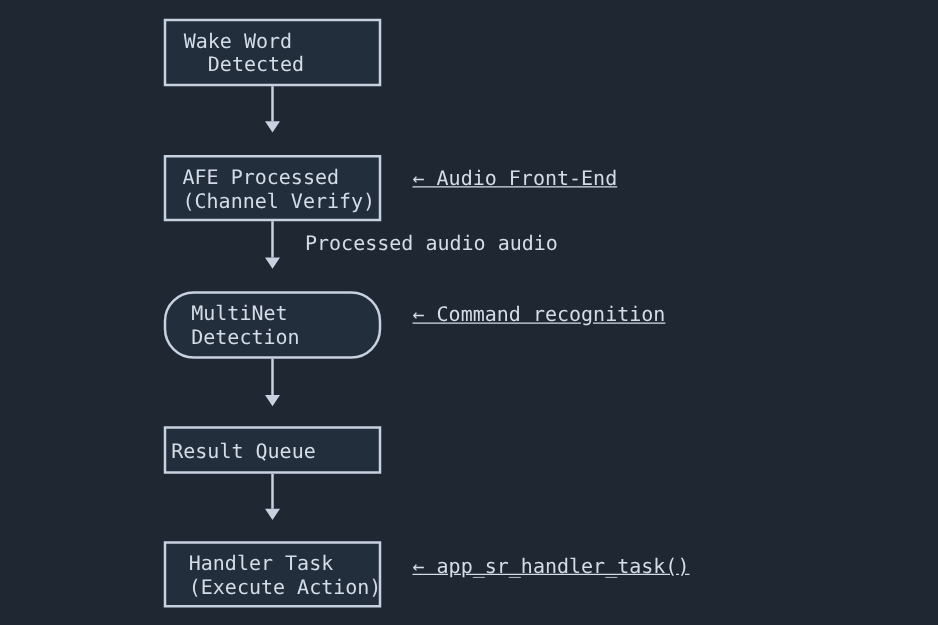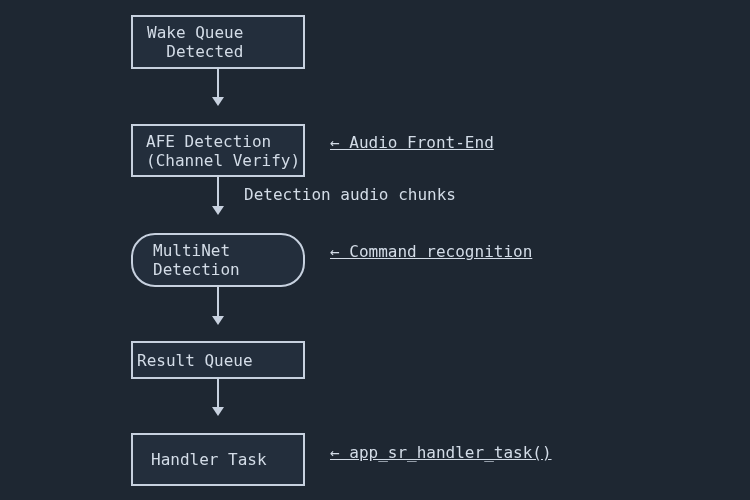--- a/index.html
+++ b/index.html
@@ -78,51 +78,52 @@
   .ann-afe      { left: 330px; top: 133px; }
   .ann-multinet { left: 330px; top: 242px; }
   .ann-handler  { left: 330px; top: 443px; }
 </style>
 </head>
 <body>
 
 <div class="stage">
 
   <div class="node n1">
-    <span class="line">Wake Queue</span>
+    <span class="line">Wake Word</span>
     <span class="line">  Detected</span>
   </div>
 
   <div class="arrow-line a1-line"></div>
   <div class="arrow-head a1-head"></div>
 
   <div class="node n2">
-    <span class="line">AFE Detection</span>
+    <span class="line">AFE Processed</span>
     <span class="line">(Channel Verify)</span>
   </div>
   <span class="annotation ann-afe">← Audio Front-End</span>
 
   <div class="arrow-line a2-line"></div>
   <div class="arrow-head a2-head"></div>
-  <span class="edge-label lbl-processed">Detection audio chunks</span>
+  <span class="edge-label lbl-processed">Processed audio audio</span>
 
   <div class="node n3">
     <span class="line">MultiNet</span>
     <span class="line">Detection</span>
   </div>
   <span class="annotation ann-multinet">← Command recognition</span>
 
   <div class="arrow-line a3-line"></div>
   <div class="arrow-head a3-head"></div>
 
   <div class="node n4">
     <span class="line">Result Queue</span>
   </div>
 
   <div class="arrow-line a4-line"></div>
   <div class="arrow-head a4-head"></div>
 
   <div class="node n5">
     <span class="line">Handler Task</span>
+    <span class="line">(Execute Action)</span>
   </div>
   <span class="annotation ann-handler">← app_sr_handler_task()</span>
 
 </div>
 
 </body></html>

